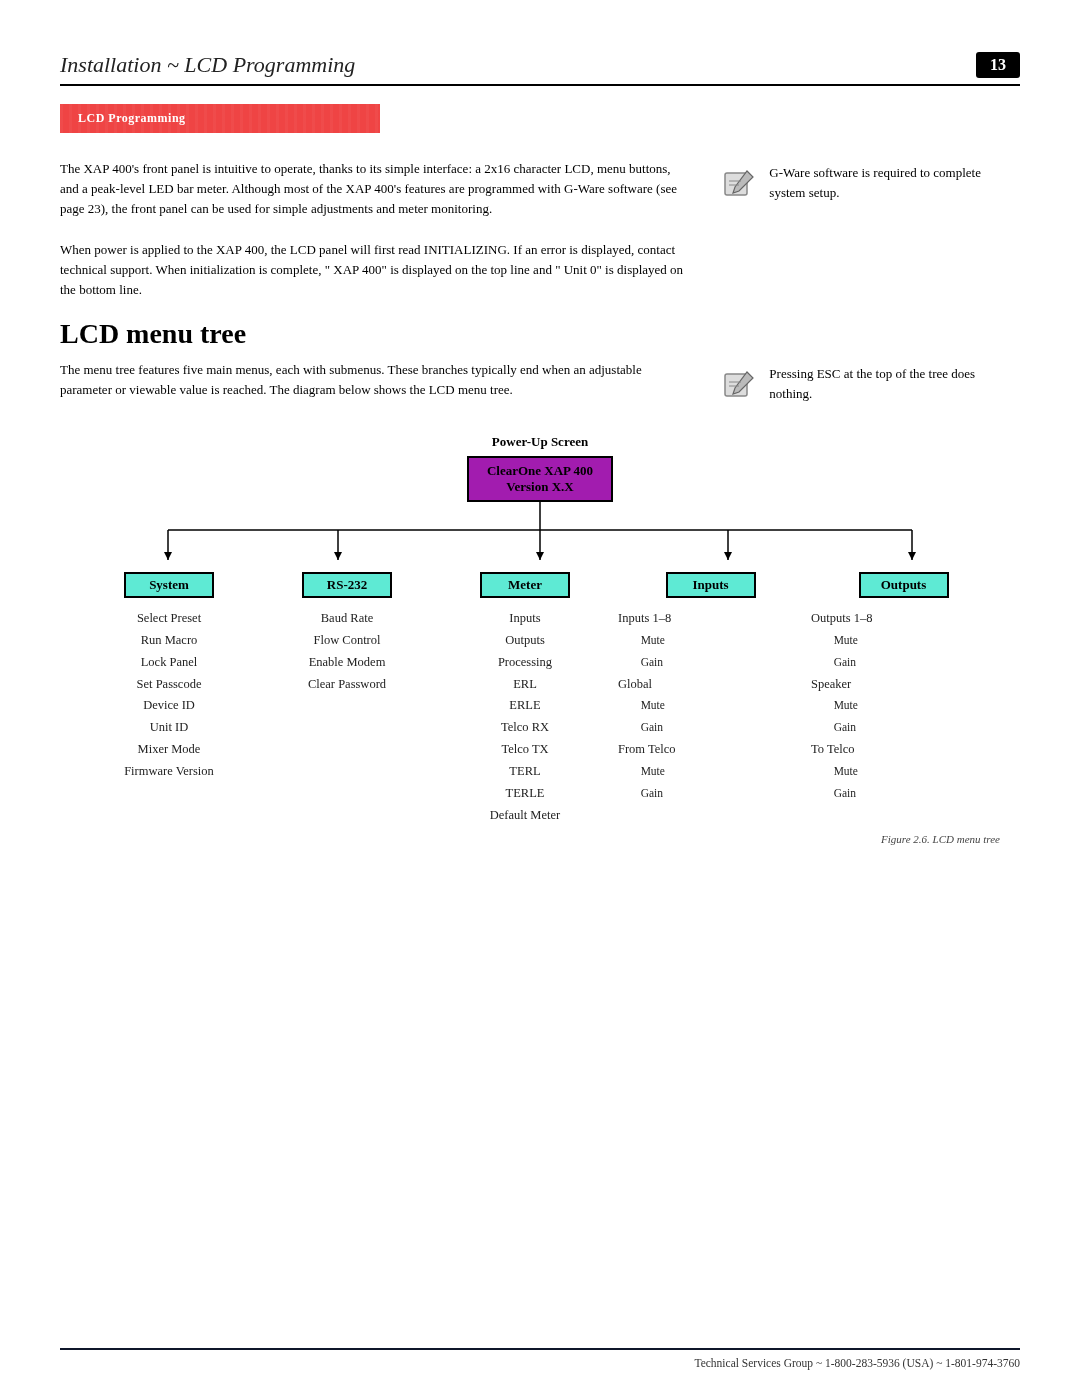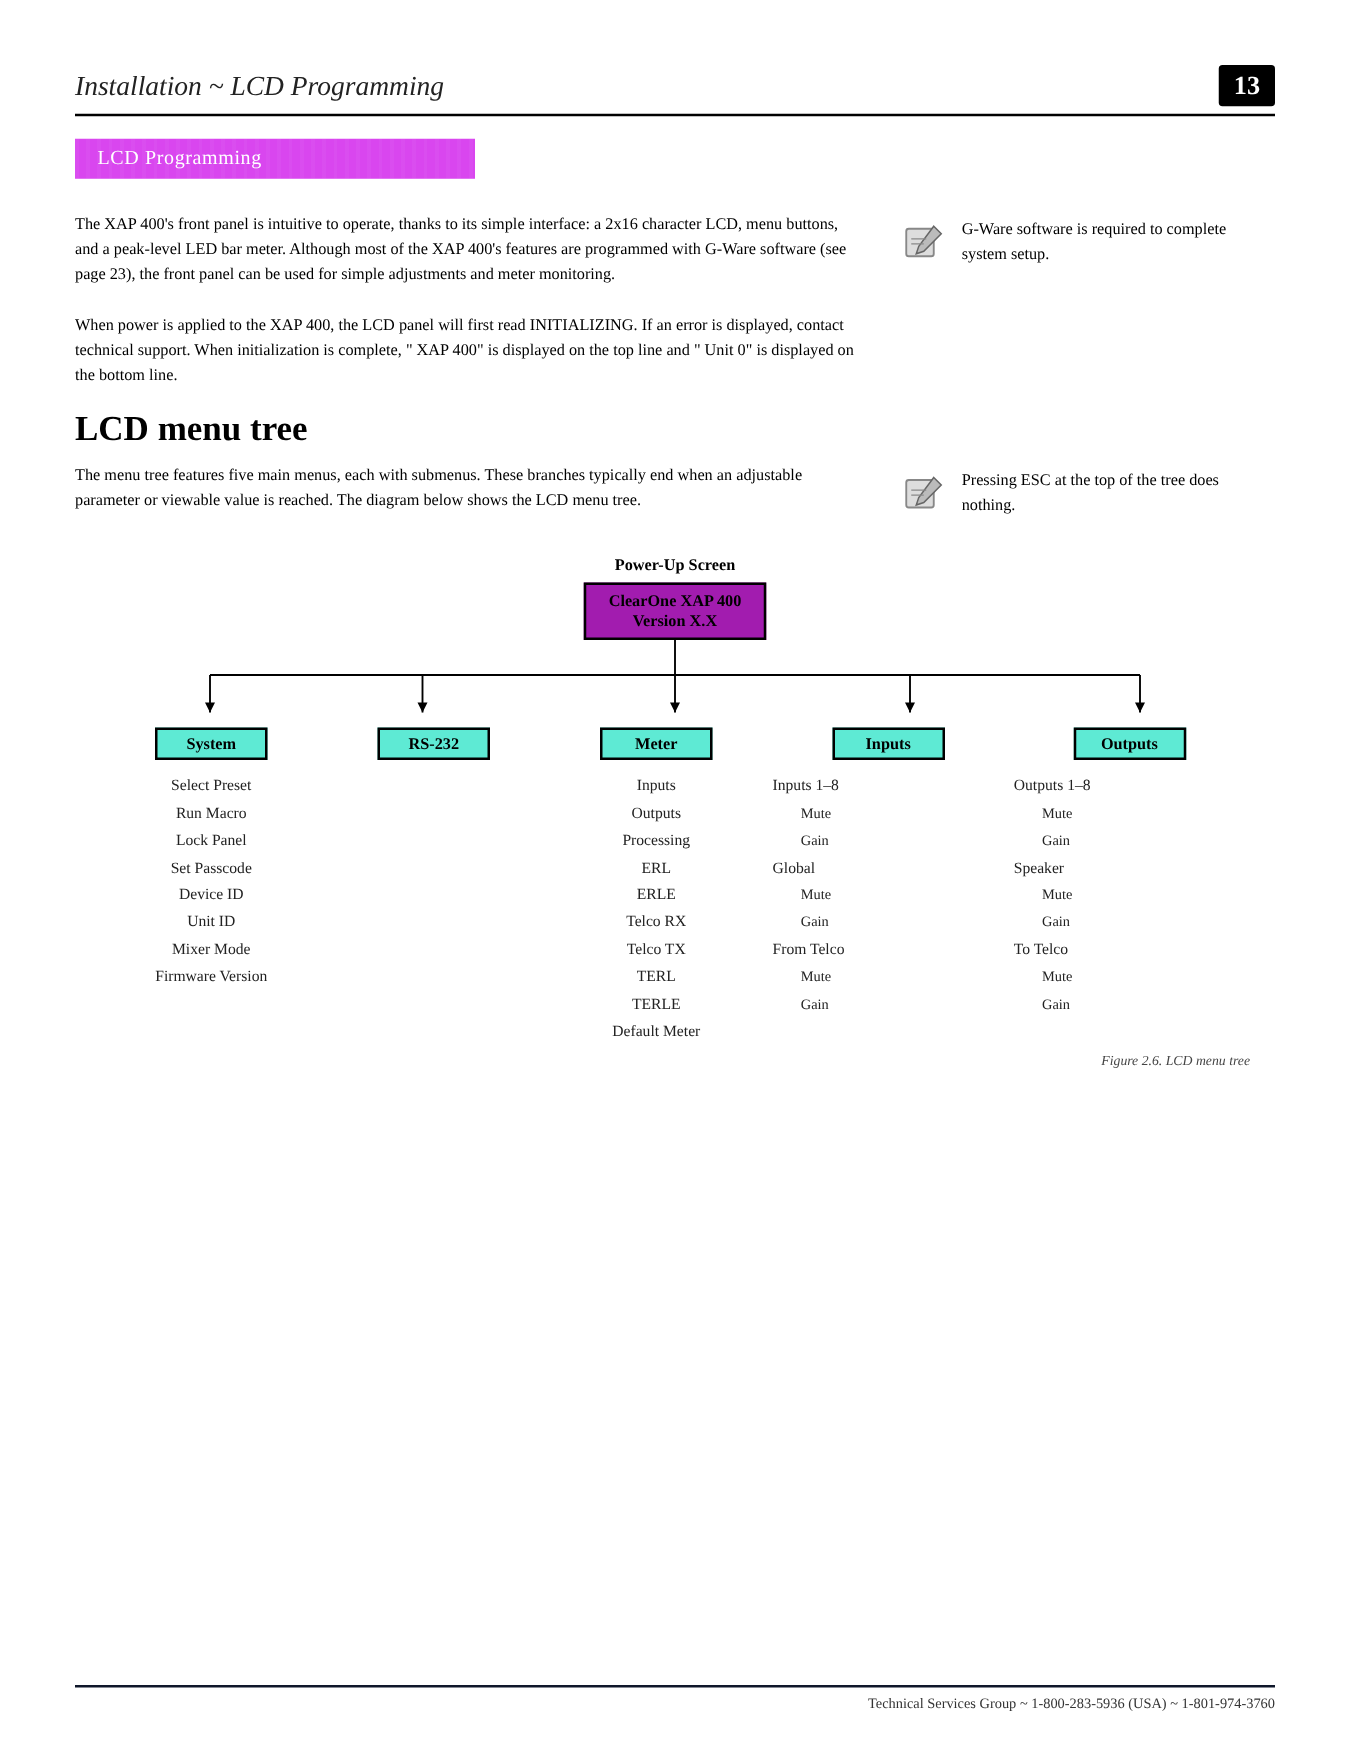--- a/index.html
+++ b/index.html
@@ -31,33 +31,33 @@
     }
     .page-header-title {
       font-size: 22px;
       font-style: italic;
       font-weight: normal;
       color: #222;
     }
     .page-number-box {
       background: #000;
       color: #fff;
-      font-size: 21px;
+      font-size: 16px;
       font-weight: bold;
       padding: 4px 12px;
       border-radius: 3px;
       min-width: 44px;
       text-align: center;
     }
     
     .section-title-bar {
-      background: #d946ef;
+      background: #ef4444;
       color: #fff;
-      font-size: 16px;
-      font-weight: normal;
+      font-size: 12px;
+      font-weight: bold;
       padding: 7px 18px;
       margin-bottom: 22px;
       position: relative;
       overflow: hidden;
       letter-spacing: 0.5px;
       display: inline-block;
       width: 320px;
     }
     .section-title-bar::before {
       content: '';
@@ -302,20 +302,26 @@
           <span>Set Passcode</span><br>
           <span>Device ID</span><br>
           <span>Unit ID</span><br>
           <span>Mixer Mode</span><br>
           <span>Firmware Version</span>
         </div>
       </div>
 
       <div class="tree-col">
         <div class="col-header">RS-232</div>
+        <div class="col-items">
+          <span>Baud Rate</span><br>
+          <span>Flow Control</span><br>
+          <span>Enable Modem</span><br>
+          <span>Clear Password</span>
+        </div>
       </div>
 
       <div class="tree-col">
         <div class="col-header">Meter</div>
         <div class="col-items">
           <span>Inputs</span><br>
           <span>Outputs</span><br>
           <span>Processing</span><br>
           <span>ERL</span><br>
           <span>ERLE</span><br>

